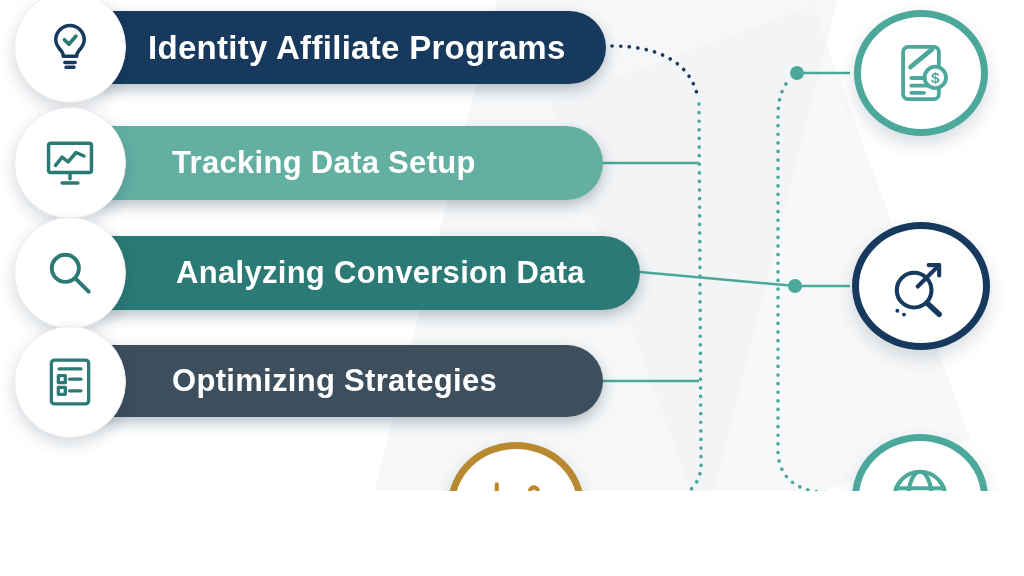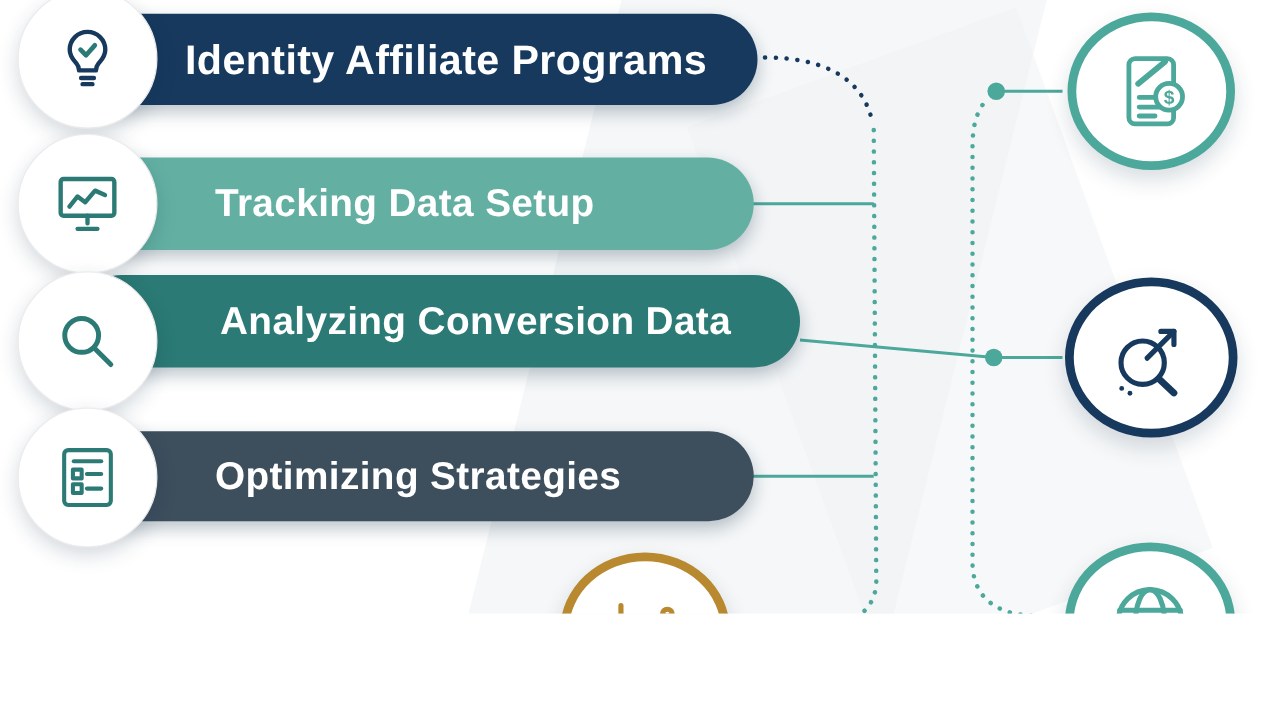--- a/index.html
+++ b/index.html
@@ -11,21 +11,21 @@
   .bg1 { left:430px; top:-50px; width:330px; height:680px; transform:rotate(14deg); opacity:.6; }
   .bg2 { left:620px; top:40px; width:280px; height:460px; transform:rotate(-20deg); opacity:.5; }
 
   .connectors { position:absolute; left:0; top:0; width:1024px; height:576px; }
 
   .bar { position:absolute; border-radius:40px; display:flex; align-items:center;
          box-shadow:0 6px 14px rgba(15,45,70,.28); }
   .bar-label { color:#ffffff; font-weight:700; letter-spacing:.3px; white-space:nowrap; }
   .bar1 { left:60px; top:11px;  width:546px; height:73px; }
   .bar2 { left:60px; top:126px; width:543px; height:74px; }
-  .bar3 { left:60px; top:220px; width:580px; height:74px; }
+  .bar3 { left:60px; top:236px; width:580px; height:74px; }
   .bar4 { left:60px; top:345px; width:543px; height:72px; }
   .bar1 .bar-label { font-size:33px; padding-left:88px; }
   .bar2 .bar-label, .bar4 .bar-label { font-size:31px; padding-left:112px; }
   .bar3 .bar-label { font-size:31px; padding-left:116px; }
 
   .icon-circle { position:absolute; width:112px; height:112px; border-radius:50%;
                  background:#ffffff; border:1px solid #ececec;
                  box-shadow:0 6px 16px rgba(15,45,70,.18);
                  display:flex; align-items:center; justify-content:center; }
   .ic1 { left:14px; top:-9px; }

